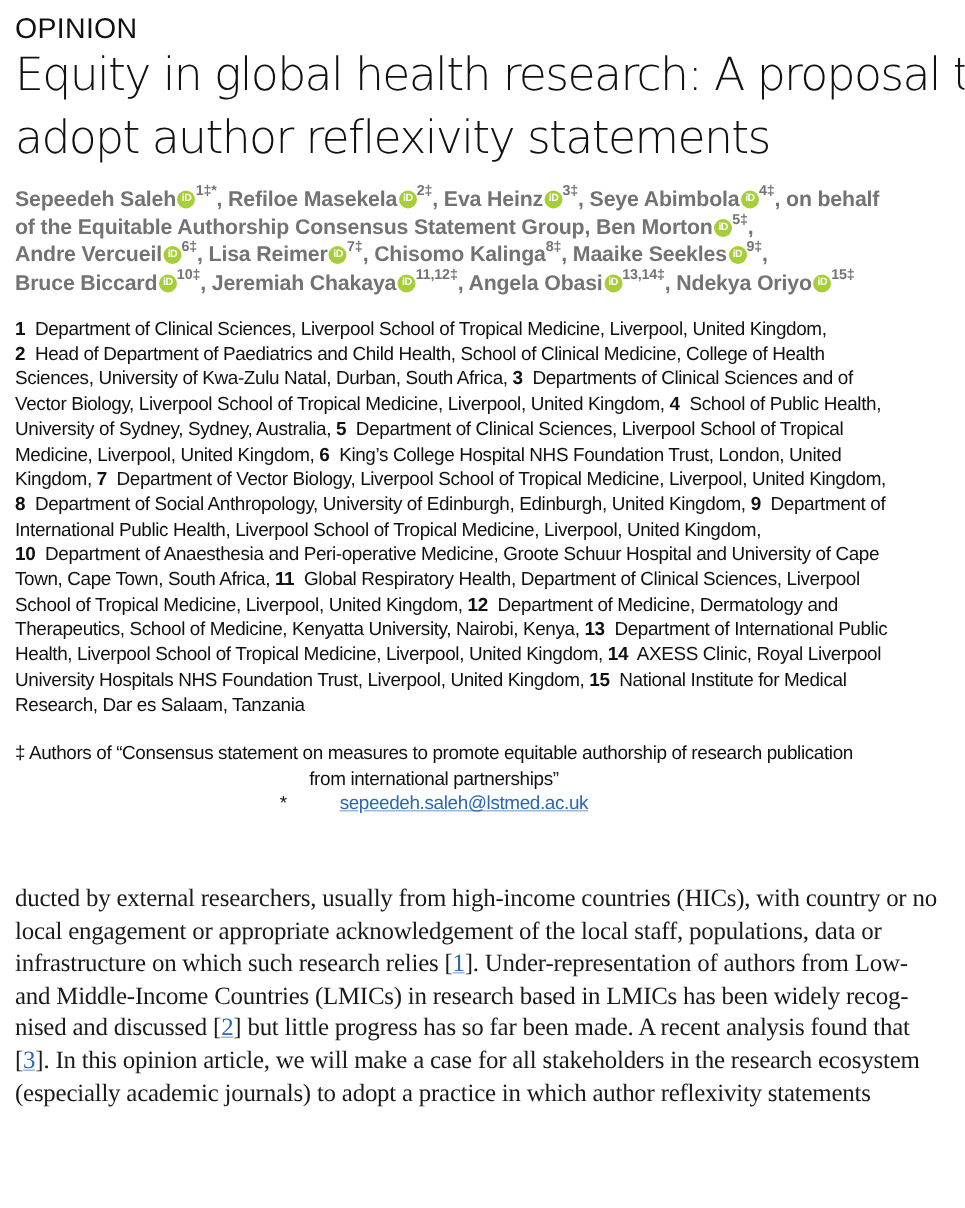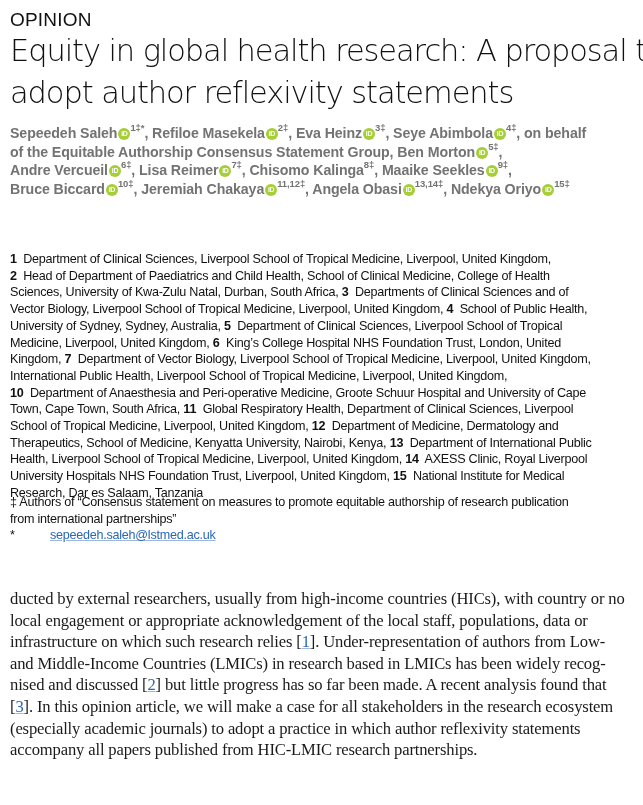--- a/index.html
+++ b/index.html
@@ -10,26 +10,26 @@
 
   .title { position: absolute; top: 30px; left: 0; width: 640px; font-family: "DejaVu Sans", sans-serif; font-weight: 300; font-size: 30.5px; line-height: 42px; letter-spacing: -1.1px; color: #111; }
   .title .tline { display: block; white-space: nowrap; }
 
   .authors { position: absolute; top: 124px; left: 0; font-family: "Liberation Sans", sans-serif; font-weight: bold; font-size: 14.2px; line-height: 18.5px; color: #737373; letter-spacing: -0.1px; }
   .authors .aline { display: block; white-space: nowrap; }
   .authors sup { font-size: 9.5px; line-height: 0; position: relative; top: -1px; vertical-align: super; }
   .orcid { display: inline-block; width: 12px; height: 12px; border-radius: 50%; background: #A6CE39; position: relative; vertical-align: -2px; margin-left: 1px; }
   .orcid::after { content: "iD"; position: absolute; left: 0; right: 0; top: 1px; text-align: center; font-family: "Liberation Sans", sans-serif; font-size: 7px; font-weight: bold; color: #fff; line-height: 10px; letter-spacing: -0.3px; }
 
-  .affils { position: absolute; top: 211px; left: 0; font-family: "Liberation Sans", sans-serif; font-size: 12.6px; line-height: 16.7px; color: #111; letter-spacing: -0.25px; margin-top: 40px; }
+  .affils { position: absolute; top: 211px; left: 0; font-family: "Liberation Sans", sans-serif; font-size: 12.6px; line-height: 16.7px; color: #111; letter-spacing: -0.25px; }
   .affils .fline { display: block; white-space: nowrap; }
   .affils b { font-weight: bold; }
 
   .notes { position: absolute; top: 494px; left: 0; font-family: "Liberation Sans", sans-serif; font-size: 12.6px; line-height: 16.7px; color: #111; letter-spacing: -0.25px; }
-  .notes .nline { display: block; white-space: nowrap; }
+  .notes .nline { display: block; white-space: nowrap; text-align: center; }
   .email { color: #2a67b5; text-decoration: underline; text-decoration-color: #9db8dc; margin-left: 32px; }
 
   .body { position: absolute; top: 588px; left: 0; font-family: "Liberation Serif", serif; font-size: 16.6px; line-height: 21.6px; color: #1a1a1a; letter-spacing: -0.15px; }
   .body .bline { display: block; white-space: nowrap; }
   .ref { color: #2a67b5; text-decoration: underline; text-decoration-color: #9db8dc; }
 </style>
 </head>
 <body>
 
 <div class="page">
@@ -57,20 +57,21 @@
   </div>
 
   <div class="affils" id="affils">
       <span class="fline"><b>1</b><span>&nbsp; Department of Clinical Sciences, Liverpool School of Tropical Medicine, Liverpool, United Kingdom,</span></span>
       <span class="fline"><b>2</b><span>&nbsp; Head of Department of Paediatrics and Child Health, School of Clinical Medicine, College of Health</span></span>
       <span class="fline"><span>Sciences, University of Kwa-Zulu Natal, Durban, South Africa, </span><b>3</b><span>&nbsp; Departments of Clinical Sciences and of</span></span>
       <span class="fline"><span>Vector Biology, Liverpool School of Tropical Medicine, Liverpool, United Kingdom, </span><b>4</b><span>&nbsp; School of Public Health,</span></span>
       <span class="fline"><span>University of Sydney, Sydney, Australia, </span><b>5</b><span>&nbsp; Department of Clinical Sciences, Liverpool School of Tropical</span></span>
       <span class="fline"><span>Medicine, Liverpool, United Kingdom, </span><b>6</b><span>&nbsp; King’s College Hospital NHS Foundation Trust, London, United</span></span>
       <span class="fline"><span>Kingdom, </span><b>7</b><span>&nbsp; Department of Vector Biology, Liverpool School of Tropical Medicine, Liverpool, United Kingdom,</span></span>
+      <span class="fline"><b>8</b><span>&nbsp; Department of Social Anthropology, University of Edinburgh, Edinburgh, United Kingdom, </span><b>9</b><span>&nbsp; Department of</span></span>
       <span class="fline"><span>International Public Health, Liverpool School of Tropical Medicine, Liverpool, United Kingdom,</span></span>
       <span class="fline"><b>10</b><span>&nbsp; Department of Anaesthesia and Peri-operative Medicine, Groote Schuur Hospital and University of Cape</span></span>
       <span class="fline"><span>Town, Cape Town, South Africa, </span><b>11</b><span>&nbsp; Global Respiratory Health, Department of Clinical Sciences, Liverpool</span></span>
       <span class="fline"><span>School of Tropical Medicine, Liverpool, United Kingdom, </span><b>12</b><span>&nbsp; Department of Medicine, Dermatology and</span></span>
       <span class="fline"><span>Therapeutics, School of Medicine, Kenyatta University, Nairobi, Kenya, </span><b>13</b><span>&nbsp; Department of International Public</span></span>
       <span class="fline"><span>Health, Liverpool School of Tropical Medicine, Liverpool, United Kingdom, </span><b>14</b><span>&nbsp; AXESS Clinic, Royal Liverpool</span></span>
       <span class="fline"><span>University Hospitals NHS Foundation Trust, Liverpool, United Kingdom, </span><b>15</b><span>&nbsp; National Institute for Medical</span></span>
       <span class="fline"><span>Research, Dar es Salaam, Tanzania</span></span>
     </div>
 
@@ -81,16 +82,15 @@
   </div>
 
   <div class="body" id="body">
       <span class="bline"><span>ducted by external researchers, usually from high-income countries (HICs), with country or no</span></span>
       <span class="bline"><span>local engagement or appropriate acknowledgement of the local staff, populations, data or</span></span>
       <span class="bline"><span>infrastructure on which such research relies [</span><a class="ref">1</a><span>]. Under-representation of authors from Low-</span></span>
       <span class="bline"><span>and Middle-Income Countries (LMICs) in research based in LMICs has been widely recog-</span></span>
       <span class="bline"><span>nised and discussed [</span><a class="ref">2</a><span>] but little progress has so far been made. A recent analysis found that</span></span>
       <span class="bline"><span>[</span><a class="ref">3</a><span>]. In this opinion article, we will make a case for all stakeholders in the research ecosystem</span></span>
       <span class="bline"><span>(especially academic journals) to adopt a practice in which author reflexivity statements</span></span>
-      <span class="bline"><span>accompany all papers published from HIC-LMIC research partnerships.</span></span>
     </div>
 
 </div>
 
 </body></html>

